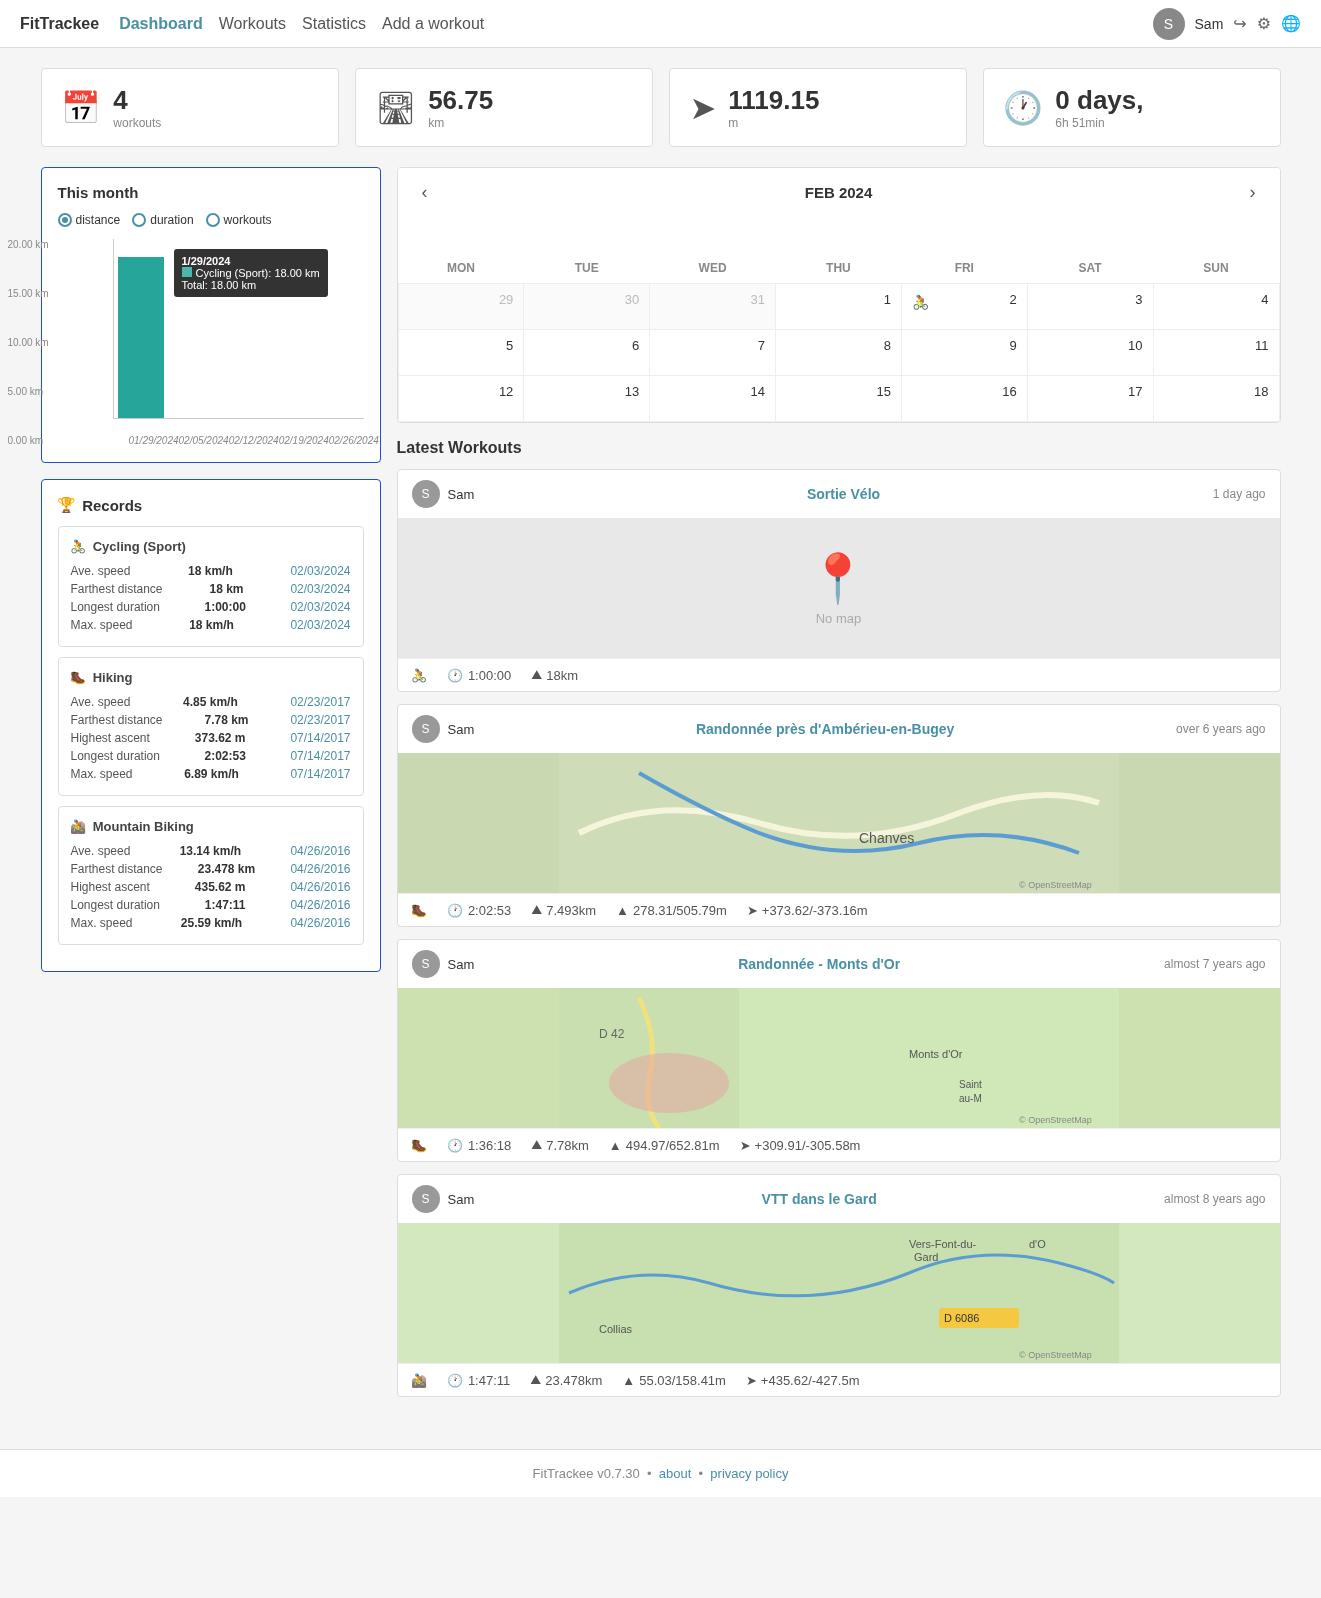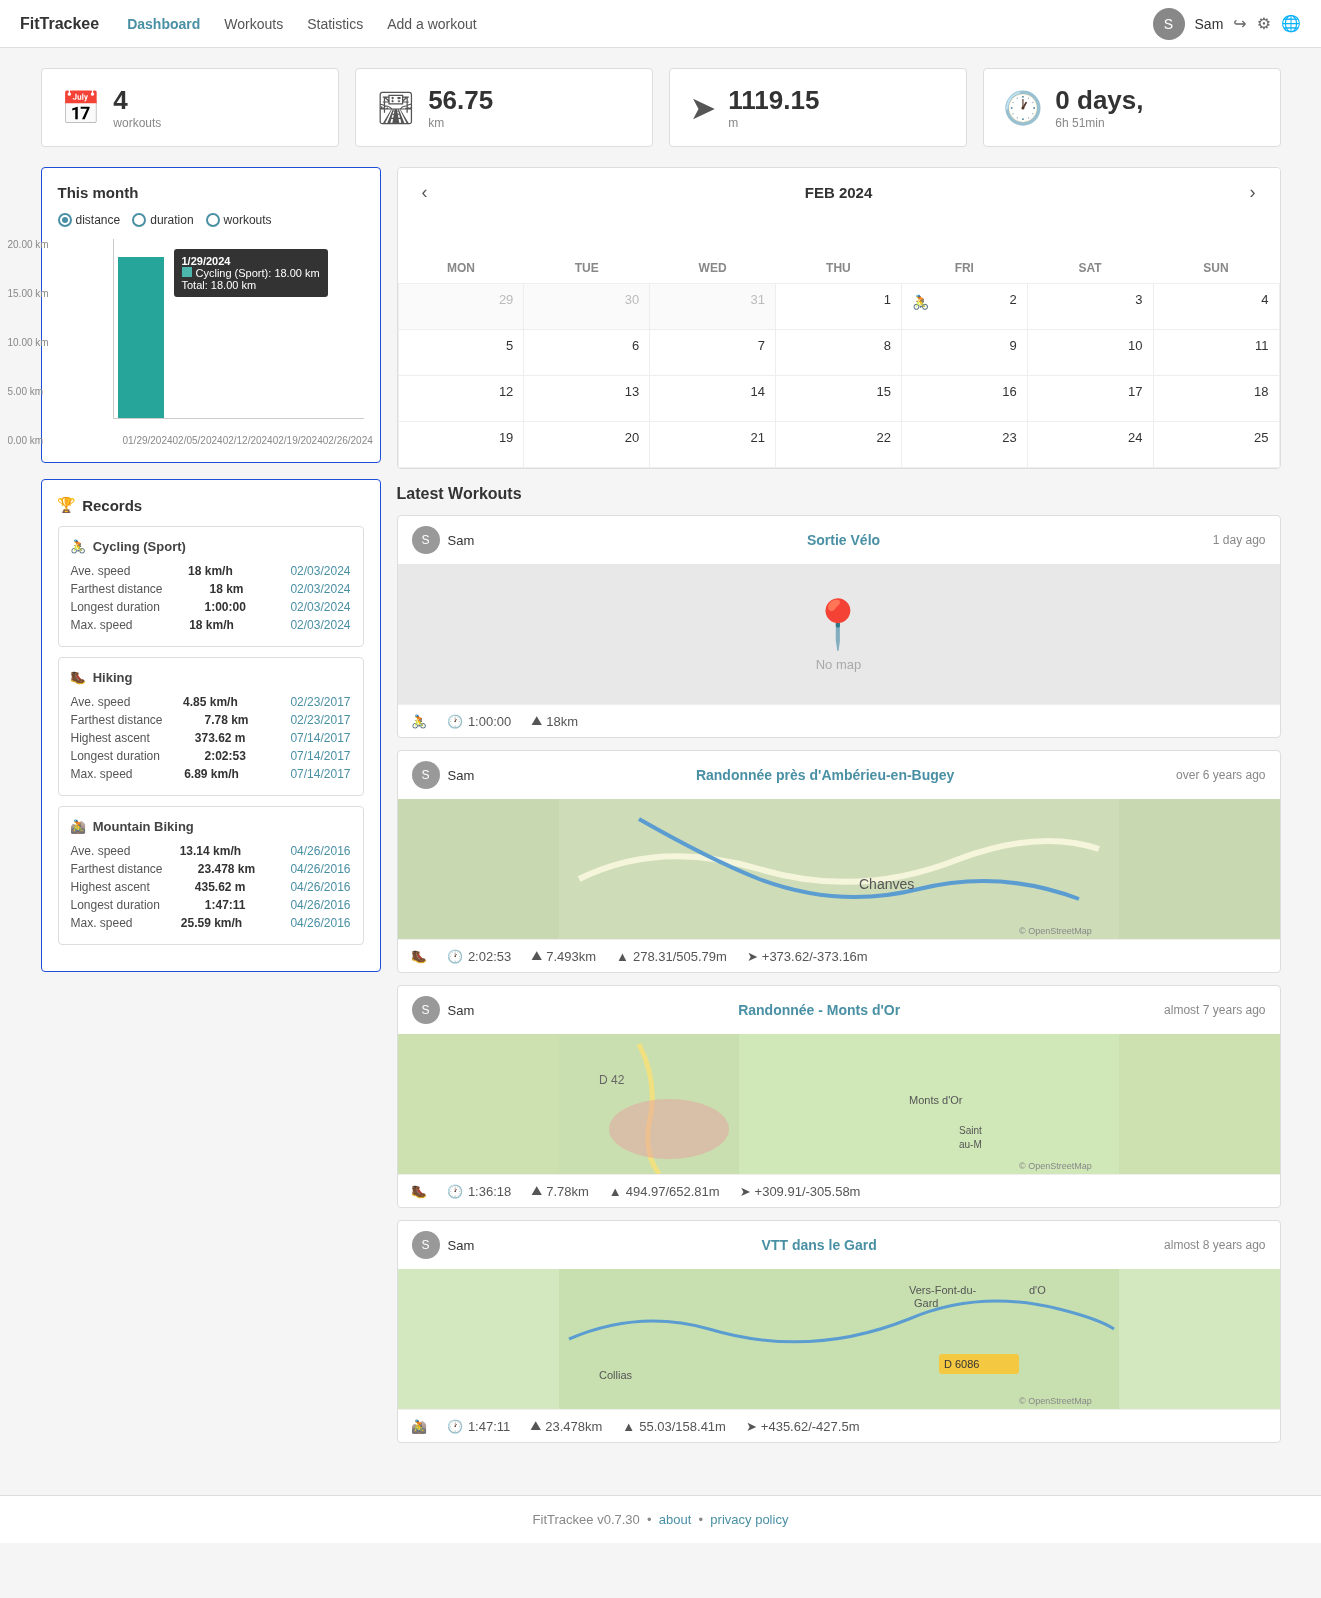--- a/index.html
+++ b/index.html
@@ -10,21 +10,21 @@
       background: #fff;
       border-bottom: 1px solid #ddd;
       display: flex;
       align-items: center;
       padding: 0 20px;
       height: 48px;
       gap: 20px;
     }
     .navbar-brand { font-weight: bold; font-size: 16px; color: #333; text-decoration: none; }
     .navbar-links { display: flex; gap: 16px; }
-    .navbar-links a { text-decoration: none; color: #555; font-size: 14px; margin-left: 8px; }
+    .navbar-links a { text-decoration: none; color: #555; font-size: 16px; }
     .navbar-links a.active { color: #4a90a4; font-weight: bold; }
     .navbar-right { margin-left: auto; display: flex; align-items: center; gap: 10px; }
     .avatar-circle { width: 32px; height: 32px; border-radius: 50%; background: #888; overflow: hidden; display: flex; align-items: center; justify-content: center; }
     .username { font-size: 14px; color: #333; }
     .icon-btn { cursor: pointer; font-size: 16px; color: #666; }
 
     
     .main-content { padding: 20px; max-width: 1280px; margin: 0 auto; }
 
     
@@ -63,21 +63,21 @@
     .radio-option { display: flex; align-items: center; gap: 4px; font-size: 12px; cursor: pointer; }
     .radio-dot { width: 14px; height: 14px; border-radius: 50%; border: 2px solid #4a90a4; display: flex; align-items: center; justify-content: center; }
     .radio-dot.selected::after { content: ''; width: 6px; height: 6px; border-radius: 50%; background: #4a90a4; }
 
     
     .chart-area { position: relative; height: 180px; border-left: 1px solid #ccc; border-bottom: 1px solid #ccc; margin-bottom: 12px; }
     .chart-y-labels { position: absolute; left: -50px; top: 0; height: 100%; display: flex; flex-direction: column; justify-content: space-between; font-size: 10px; color: #888; padding-bottom: 0; }
     .chart-bars { display: flex; align-items: flex-end; height: 100%; padding: 0 4px; gap: 2px; position: absolute; left: 0; right: 0; bottom: 0; }
     .chart-bar { flex: 1; background: #4db6ac; position: relative; min-width: 8px; cursor: pointer; }
     .chart-bar.highlighted { background: #26a69a; }
-    .chart-x-labels { display: flex; justify-content: space-between; padding: 4px 4px 0; font-size: 10px; color: #888; margin-left: 6px; }
+    .chart-x-labels { display: flex; justify-content: space-between; padding: 4px 4px 0; font-size: 10px; color: #888; margin-left: 12px; font-style: italic; }
     .chart-wrapper { position: relative; padding-left: 55px; }
     .chart-tooltip {
       position: absolute;
       background: rgba(0,0,0,0.8);
       color: #fff;
       padding: 6px 8px;
       border-radius: 3px;
       font-size: 11px;
       z-index: 10;
       top: 10px;
@@ -378,29 +378,20 @@
               </tr>
               <tr>
                 <td>12</td>
                 <td>13</td>
                 <td>14</td>
                 <td>15</td>
                 <td>16</td>
                 <td>17</td>
                 <td>18</td>
               </tr>
-              <tr>
-                <td>19</td>
-                <td>20</td>
-                <td>21</td>
-                <td>22</td>
-                <td>23</td>
-                <td>24</td>
-                <td>25</td>
-              </tr>
             </tbody>
         </table>
       </div>
 
       <div>
         <div class="section-title">Latest Workouts</div>
 
         <div class="workout-card">
           <div class="workout-header">
             <div class="workout-user">

